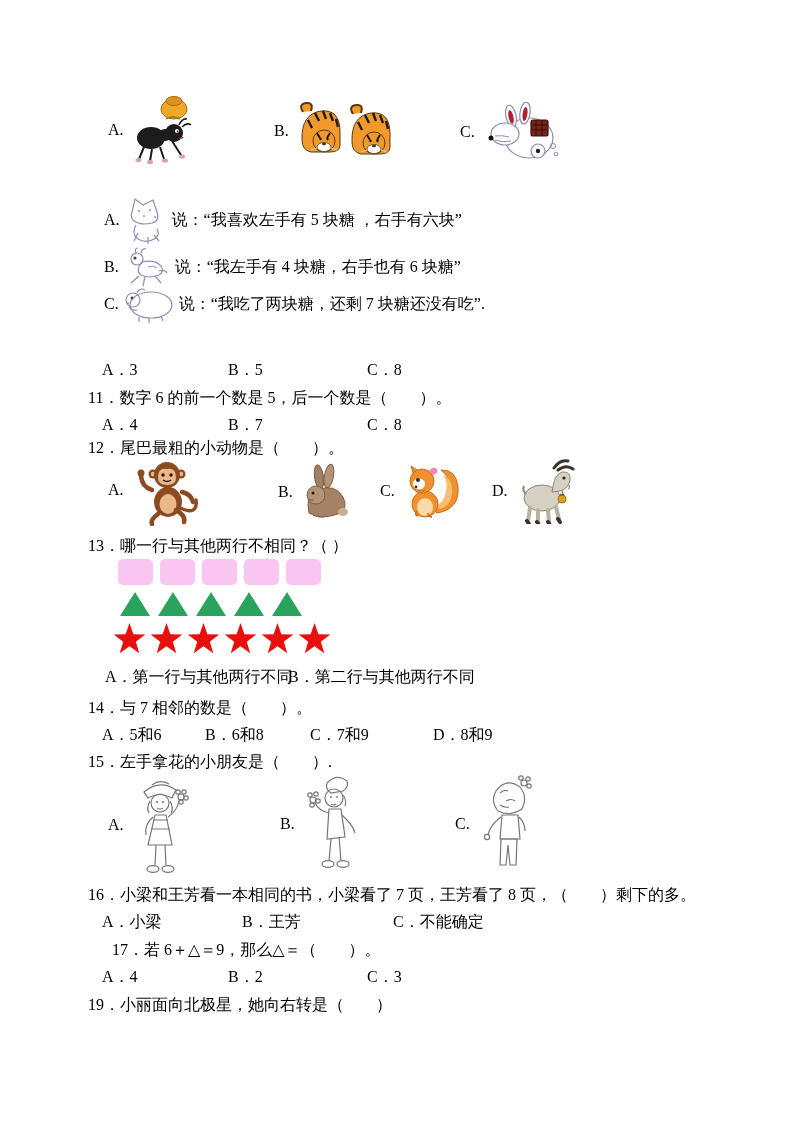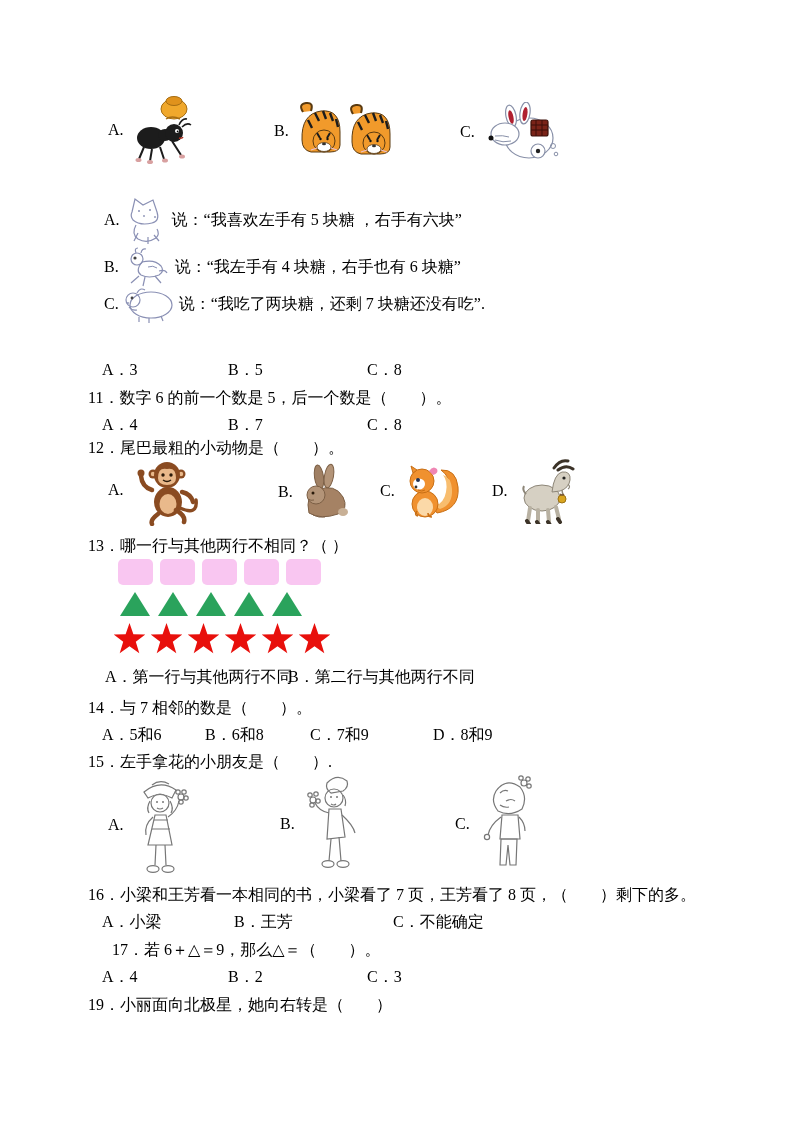--- a/index.html
+++ b/index.html
@@ -343,21 +343,21 @@
         <path d="M26,44 L42,44 L44,68 L24,68 Z"></path>
         <path d="M25,46 Q14,54 12,64 M43,46 q6,6 6,14"></path>
         <circle cx="11" cy="66" r="2.6"></circle>
         <path d="M25,68 L41,68 L40,94 L34,94 L32,74 L30,94 L24,94 Z"></path>
       </g>
     </svg>
   </div>
 
   <div class="abs" style="left:88px; top:884px;">16．小梁和王芳看一本相同的书，小梁看了 7 页，王芳看了 8 页，（　　）剩下的多。</div>
   <span class="abs" style="left:102px; top:911px;">A．小梁</span>
-  <span class="abs" style="left:234px; top:911px;">B．王芳</span>
+  <span class="abs" style="left:242px; top:911px;">B．王芳</span>
   <span class="abs" style="left:393px; top:911px;">C．不能确定</span>
 
   <div class="abs" style="left:88px; top:939px;margin-left:24px;">17．若 6＋△＝9，那么△＝（　　）。</div>
   <span class="abs" style="left:102px; top:966px;">A．4</span>
   <span class="abs" style="left:228px; top:966px;text-align:right;">B．2</span>
   <span class="abs" style="left:367px; top:966px;">C．3</span>
 
   <div class="abs" style="left:88px; top:994px;">19．小丽面向北极星，她向右转是（　　）</div>
 
 </div>

